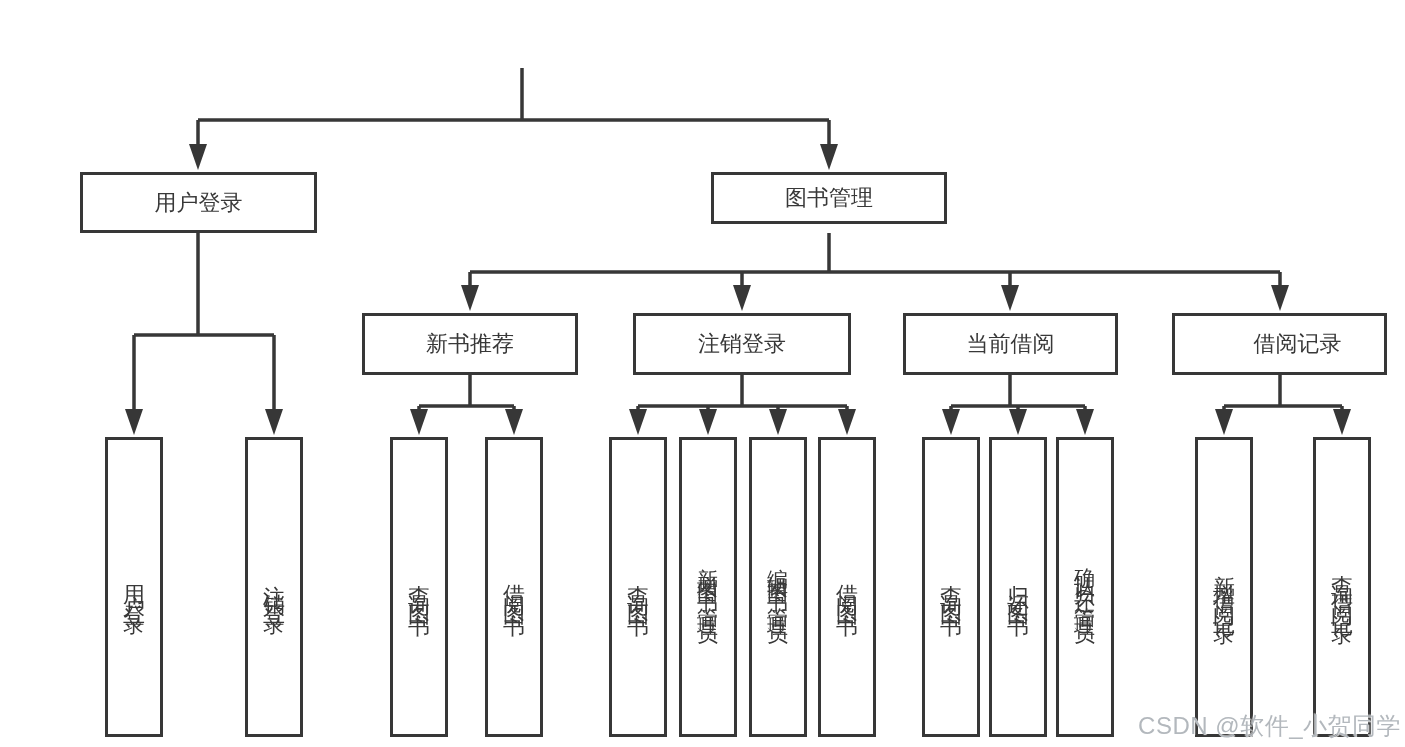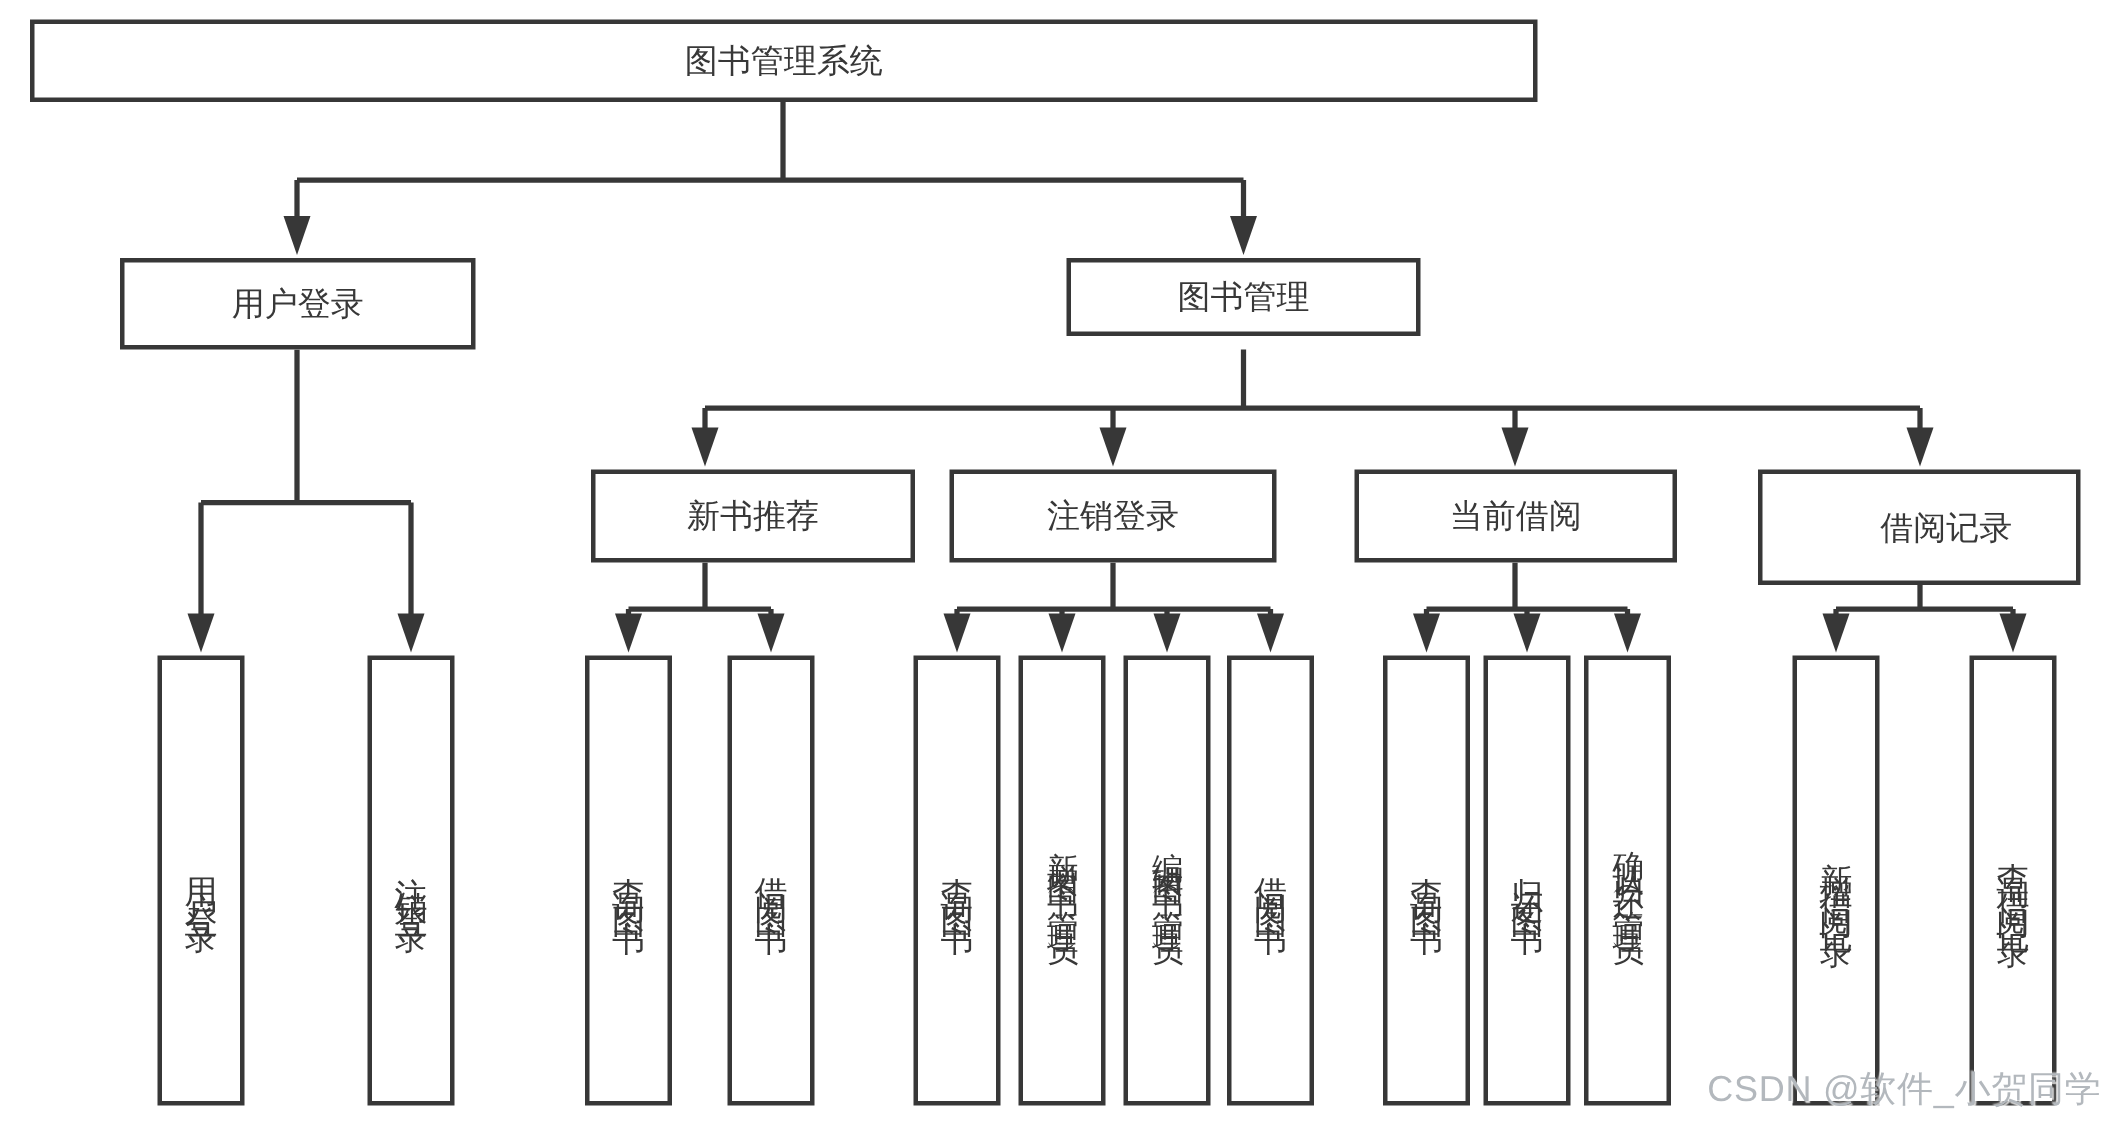--- a/index.html
+++ b/index.html
@@ -121,41 +121,38 @@
     <use href="#ah" class="ah" transform="translate(708,435)"></use>
     <use href="#ah" class="ah" transform="translate(778,435)"></use>
     <use href="#ah" class="ah" transform="translate(847,435)"></use>
     <use href="#ah" class="ah" transform="translate(951,435)"></use>
     <use href="#ah" class="ah" transform="translate(1018,435)"></use>
     <use href="#ah" class="ah" transform="translate(1085,435)"></use>
     <use href="#ah" class="ah" transform="translate(1224,435)"></use>
     <use href="#ah" class="ah" transform="translate(1342,435)"></use>
   </svg>
 
-  <div class="node" style="left:20px;top:13px;width:1005px;height:55px;">
-    <span>图书管理系统</span>
-  </div>
 
   <div class="node" style="left:80px;top:172px;width:237px;height:61px;">
     <span>用户登录</span>
   </div>
   <div class="node" style="left:711px;top:172px;width:236px;height:52px;">
     <span>图书管理</span>
   </div>
 
-  <div class="node" style="left:362px;top:313px;width:216px;height:62px;margin-left:32px;">
+  <div class="node" style="left:362px;top:313px;width:216px;height:62px;">
     <span>新书推荐</span>
   </div>
   <div class="node" style="left:633px;top:313px;width:218px;height:62px;">
     <span>注销登录</span>
   </div>
   <div class="node" style="left:903px;top:313px;width:215px;height:62px;font-family:Liberation Serif, serif;">
     <span>当前借阅</span>
   </div>
-  <div class="node" style="left:1172px;top:313px;width:215px;height:77px;padding-left:36px;">
+  <div class="node" style="left:1172px;top:313px;width:215px;height:62px;padding-left:36px;">
     <span>借阅记录</span>
   </div>
 
   <div class="leaf" style="left:105px;">
     <span class="vtext">用户登录</span>
   </div>
   <div class="leaf" style="left:245px;">
     <span class="vtext">注销登录</span>
   </div>
 

